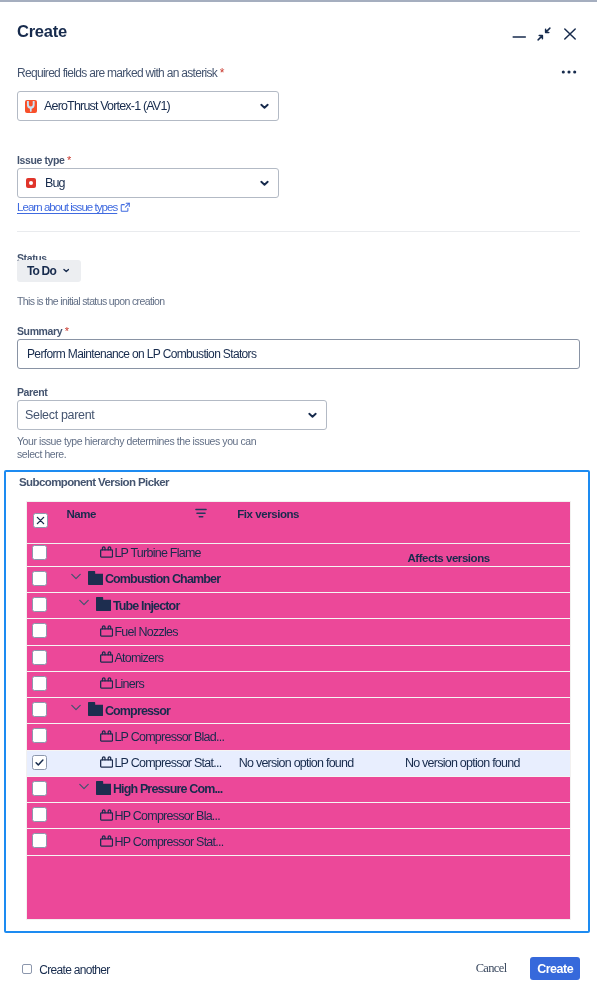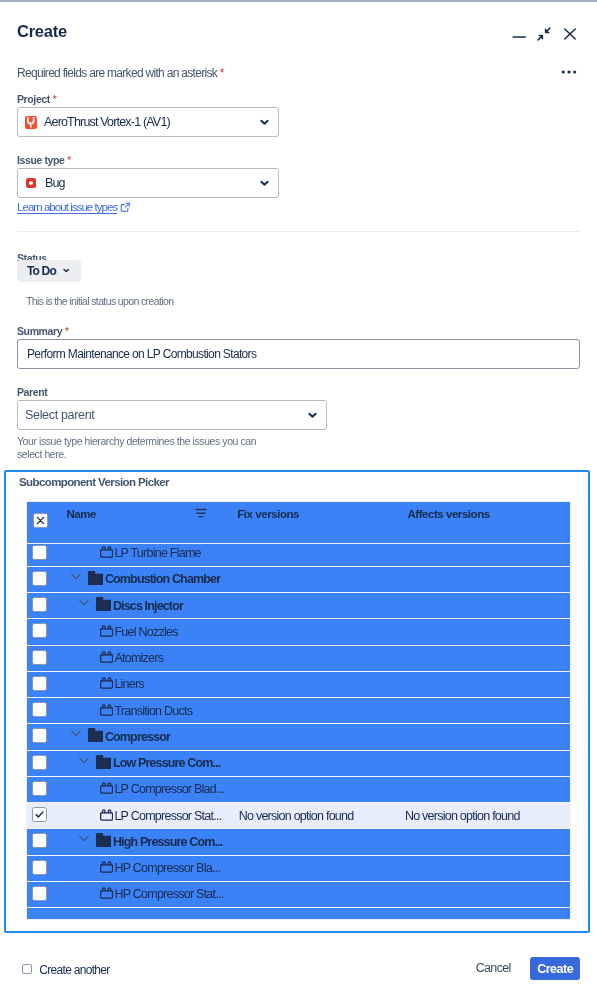--- a/index.html
+++ b/index.html
@@ -44,39 +44,39 @@
   .status-pill .t { font-size:12px; font-weight:700; color:#172B4D; letter-spacing:-0.8px; }
   .hint { position:absolute; font-size:10.5px; letter-spacing:-0.62px; color:#626f86; line-height:12.9px;}
   .hint.phint { letter-spacing:-0.42px; }
 
   .text-input { position:absolute; border:1px solid #8993a4; border-radius:3px; height:30px; display:flex; align-items:center; padding:0 9px; background:#fff; cursor:text;}
   .text-input .v { font-size:12px; letter-spacing:-0.65px; color:#172B4D;}
 
   
   .picker { position:absolute; border:2px solid #1d8bf1; border-radius:2px; background:#fff; overflow:hidden;text-decoration:underline; }
   .picker-title { position:absolute; font-size:11.5px; font-weight:700; color:#44546f; letter-spacing:-0.6px;}
-  .tbl { position:absolute; border:1px solid #f2f1f0; background:#3b82f6; overflow:hidden;}
+  .tbl { position:absolute; border:1px solid #f2f1f0; background:#ec4899; overflow:hidden;}
   .thead { height:41.7px; position:relative; border-bottom:1px solid #f2f1f0;}
   .th { position:absolute; font-size:11.5px; font-weight:700; color:#172B4D; letter-spacing:-0.45px; top:5.8px;}
   .rowswrap { position:absolute; left:0; right:0; top:41.7px; bottom:0; overflow:hidden; }
   .rowsinner { position:absolute; left:0; right:0; top:-3.2px; }
   .row { height:26.25px; position:relative; border-bottom:1px solid #f6f5f4;}
   .row.sel { background:#e8eefe; }
   .cb { position:absolute; width:15px; height:15px; border:1.3px solid #8c97ad; border-radius:2.5px; background:#fff; left:4.8px; top:4.2px; display:flex; align-items:center; justify-content:center;}
   .rname { position:absolute; font-size:12.5px; letter-spacing:-0.75px; color:#172B4D; top:5.5px; white-space:nowrap; line-height:15px;}
   .rname.b { font-weight:700; letter-spacing:-0.85px; }
   .ricon { position:absolute; top:5.5px; display:flex;}
   .ricon.folder { top:4px; }
   .rchev { position:absolute; top:6.2px; display:flex;}
   .vtxt { position:absolute; font-size:12.5px; letter-spacing:-0.75px; color:#172B4D; top:5.5px; white-space:nowrap; line-height:15px;}
 
   
   .ftr-cb { position:absolute; width:10px; height:10px; border:1.2px solid #8c97ad; border-radius:2px; background:#fff; left:21.8px; top:964.3px;}
   .ftr-lbl { position:absolute; left:39.3px; top:962.5px; font-size:12px; letter-spacing:-0.7px; color:#172B4D;}
-  .btn-cancel { position:absolute; left:475.7px; top:961px; font-size:12.5px; letter-spacing:-0.65px; color:#3c4a60; cursor:pointer; background:none; border:none; padding:0; font-family:Liberation Sans, sans-serif; line-height:14px;}
+  .btn-cancel { position:absolute; left:475.7px; top:961px; font-size:12.5px; letter-spacing:-0.65px; color:#3c4a60; cursor:pointer; background:none; border:none; padding:0; font-family:Liberation Serif, serif; line-height:14px;}
   .btn-create { position:absolute; left:530.1px; top:957px; width:50.2px; height:23.1px; font-size:12.5px; font-weight:700; letter-spacing:-0.5px; color:#fff; background:#3669DB; border:none; border-radius:3px; cursor:pointer; font-family:inherit; padding:0;}
 </style>
 </head>
 <body>
 
 <div class="topborder"></div>
 
 <div class="dlg-title">Create</div>
 
 <div class="winbtn min">
@@ -100,21 +100,21 @@
 
 <div class="more-btn">
   <svg width="20" height="20" viewBox="0 0 20 20" fill="#172B4D">
       <circle cx="4.3" cy="10" r="1.55"></circle>
       <circle cx="10" cy="10" r="1.55"></circle>
       <circle cx="15.7" cy="10" r="1.55"></circle>
     </svg>
 </div>
 
 <div class="flabel" style="left:17px; top:92.5px;"><span>Project</span><span class="star">*</span></div>
-<div class="select-box" style="left:17px; top:107px; width:262px;">
+<div class="select-box" style="left:17px; top:91px; width:262px;">
   <span class="proj-icon">
     <svg width="9.6" height="12.4" viewBox="0 0 24 31" fill="#C9E3F5">
       <path d="M2.4 2.2 L7.2 2.2 L7.2 11.5 A4.8 4.8 0 0 0 16.8 11.5 L16.8 2.2 L21.6 2.2 L21.6 12.6 A9.9 9.9 0 0 1 14.2 21.9 L14.2 28.4 A2.8 2.8 0 0 1 9.8 28.4 L9.8 21.9 A9.9 9.9 0 0 1 2.4 12.6 Z"></path>
     </svg>
   </span>
   <span class="select-val">AeroThrust Vortex-1 (AV1)</span>
   <span class="chev">
     <svg width="9" height="7" viewBox="0 0 9 7" fill="none" stroke="#172B4D" stroke-width="1.9" stroke-linecap="round" stroke-linejoin="round">
         <path d="M1.3 2.0 L4.5 5.0 L7.7 2.0"></path>
       </svg>
@@ -148,21 +148,21 @@
 
 <div class="flabel" style="left:17px; top:251.5px;"><span>Status</span></div>
 <div class="status-pill" style="left:17.2px; top:260px;">
   <span class="t">To Do</span>
   <span style="display:flex; position:absolute; left:45.8px; top:7.5px;">
       <svg width="6.5" height="5" viewBox="0 0 9 7" fill="none" stroke="#172B4D" stroke-width="1.9" stroke-linecap="round" stroke-linejoin="round">
         <path d="M1.3 2.0 L4.5 5.0 L7.7 2.0"></path>
       </svg>
     </span>
 </div>
-<div class="hint" style="left:26px; top:295px;text-align:right;">This is the initial status upon creation</div>
+<div class="hint" style="left:17px; top:295px;text-align:right;">This is the initial status upon creation</div>
 
 <div class="flabel" style="left:17px; top:324.5px;"><span>Summary</span><span class="star">*</span></div>
 <div class="text-input" style="left:17px; top:339px; width:563px;">
   <span class="v">Perform Maintenance on LP Combustion Stators</span>
 </div>
 
 <div class="flabel" style="left:17px; top:385.5px;"><span>Parent</span></div>
 <div class="select-box" style="left:17px; top:400px; width:310px;">
   <span class="select-ph">Select parent</span>
   <span class="chev">
@@ -184,21 +184,21 @@
       </div>
       <div class="th" style="left:39.2px;">Name</div>
       <div style="position:absolute; left:167.7px; top:4.3px;">
         <svg width="12" height="12" viewBox="0 0 12 12" fill="none" stroke="#25365c" stroke-width="1.45" stroke-linecap="round">
             <path d="M0.9 1.5 H11.1"></path>
             <path d="M1.95 5.2 H10.05"></path>
             <path d="M4.25 8.8 H7.75"></path>
           </svg>
       </div>
       <div class="th" style="left:210px;">Fix versions</div>
-      <div class="th" style="left:380.1px;">Affects versions</div>
+      <div class="th" style="left:380.1px;margin-top:44px;">Affects versions</div>
     </div>
     <div class="rowswrap">
         <div class="rowsinner" id="rows">
           <div class="row">
             <div class="cb"></div>
             <div class="ricon" style="left:72.8px">
               <svg width="13.2" height="12" viewBox="0 0 13.2 12" fill="none" stroke="#1d2d4f" stroke-width="1.3" stroke-linejoin="round" stroke-linecap="round">
                 <path d="M0.65 4.65a.85.85 0 0 1 .85-.85h10.2a.85.85 0 0 1 .85.85v5.6a.85.85 0 0 1-.85.85H1.5a.85.85 0 0 1-.85-.85z"></path>
                 <path d="M2.5 3.8V2.05a1.25 1.25 0 0 1 2.5 0V3.8"></path>
                 <path d="M8.2 3.8V2.05a1.25 1.25 0 0 1 2.5 0V3.8"></path>
@@ -225,21 +225,21 @@
             <div class="rchev" style="left:52.1px">
               <svg width="10" height="7" viewBox="0 0 10 7" fill="none" stroke="#44546f" stroke-width="1.25" stroke-linecap="round" stroke-linejoin="round">
                 <path d="M0.8 1.4 L5 5.6 L9.2 1.4"></path>
               </svg>
             </div>
             <div class="ricon folder" style="left:68.7px">
               <svg width="15.2" height="14.2" viewBox="0 0 15.2 14.2" fill="#1d2d4f">
                 <path d="M0 .7a.7 .7 0 0 1 .7-.7h5.8a.7 .7 0 0 1 .7 .7v2.0h7.3a.7 .7 0 0 1 .7 .7v9.9a.7 .7 0 0 1-.7 .7H.7a.7 .7 0 0 1-.7-.7z"></path>
               </svg>
             </div>
-            <div class="rname b" style="left:85.6px">Discs Injector</div>
+            <div class="rname b" style="left:85.6px">Tube Injector</div>
           </div>
           <div class="row">
             <div class="cb"></div>
             <div class="ricon" style="left:72.8px">
               <svg width="13.2" height="12" viewBox="0 0 13.2 12" fill="none" stroke="#1d2d4f" stroke-width="1.3" stroke-linejoin="round" stroke-linecap="round">
                 <path d="M0.65 4.65a.85.85 0 0 1 .85-.85h10.2a.85.85 0 0 1 .85.85v5.6a.85.85 0 0 1-.85.85H1.5a.85.85 0 0 1-.85-.85z"></path>
                 <path d="M2.5 3.8V2.05a1.25 1.25 0 0 1 2.5 0V3.8"></path>
                 <path d="M8.2 3.8V2.05a1.25 1.25 0 0 1 2.5 0V3.8"></path>
               </svg>
             </div>
@@ -259,59 +259,34 @@
           <div class="row">
             <div class="cb"></div>
             <div class="ricon" style="left:72.8px">
               <svg width="13.2" height="12" viewBox="0 0 13.2 12" fill="none" stroke="#1d2d4f" stroke-width="1.3" stroke-linejoin="round" stroke-linecap="round">
                 <path d="M0.65 4.65a.85.85 0 0 1 .85-.85h10.2a.85.85 0 0 1 .85.85v5.6a.85.85 0 0 1-.85.85H1.5a.85.85 0 0 1-.85-.85z"></path>
                 <path d="M2.5 3.8V2.05a1.25 1.25 0 0 1 2.5 0V3.8"></path>
                 <path d="M8.2 3.8V2.05a1.25 1.25 0 0 1 2.5 0V3.8"></path>
               </svg>
             </div>
             <div class="rname" style="left:87.1px">Liners</div>
-          </div>
-          <div class="row">
-            <div class="cb"></div>
-            <div class="ricon" style="left:72.8px">
-              <svg width="13.2" height="12" viewBox="0 0 13.2 12" fill="none" stroke="#1d2d4f" stroke-width="1.3" stroke-linejoin="round" stroke-linecap="round">
-                <path d="M0.65 4.65a.85.85 0 0 1 .85-.85h10.2a.85.85 0 0 1 .85.85v5.6a.85.85 0 0 1-.85.85H1.5a.85.85 0 0 1-.85-.85z"></path>
-                <path d="M2.5 3.8V2.05a1.25 1.25 0 0 1 2.5 0V3.8"></path>
-                <path d="M8.2 3.8V2.05a1.25 1.25 0 0 1 2.5 0V3.8"></path>
-              </svg>
-            </div>
-            <div class="rname" style="left:87.1px">Transition Ducts</div>
           </div>
           <div class="row">
             <div class="cb"></div>
             <div class="rchev" style="left:44.1px">
               <svg width="10" height="7" viewBox="0 0 10 7" fill="none" stroke="#44546f" stroke-width="1.25" stroke-linecap="round" stroke-linejoin="round">
                 <path d="M0.8 1.4 L5 5.6 L9.2 1.4"></path>
               </svg>
             </div>
             <div class="ricon folder" style="left:60.7px">
               <svg width="15.2" height="14.2" viewBox="0 0 15.2 14.2" fill="#1d2d4f">
                 <path d="M0 .7a.7 .7 0 0 1 .7-.7h5.8a.7 .7 0 0 1 .7 .7v2.0h7.3a.7 .7 0 0 1 .7 .7v9.9a.7 .7 0 0 1-.7 .7H.7a.7 .7 0 0 1-.7-.7z"></path>
               </svg>
             </div>
             <div class="rname b" style="left:77.6px">Compressor</div>
-          </div>
-          <div class="row">
-            <div class="cb"></div>
-            <div class="rchev" style="left:52.1px">
-              <svg width="10" height="7" viewBox="0 0 10 7" fill="none" stroke="#44546f" stroke-width="1.25" stroke-linecap="round" stroke-linejoin="round">
-                <path d="M0.8 1.4 L5 5.6 L9.2 1.4"></path>
-              </svg>
-            </div>
-            <div class="ricon folder" style="left:68.7px">
-              <svg width="15.2" height="14.2" viewBox="0 0 15.2 14.2" fill="#1d2d4f">
-                <path d="M0 .7a.7 .7 0 0 1 .7-.7h5.8a.7 .7 0 0 1 .7 .7v2.0h7.3a.7 .7 0 0 1 .7 .7v9.9a.7 .7 0 0 1-.7 .7H.7a.7 .7 0 0 1-.7-.7z"></path>
-              </svg>
-            </div>
-            <div class="rname b" style="left:85.6px">Low Pressure Com...</div>
           </div>
           <div class="row">
             <div class="cb"></div>
             <div class="ricon" style="left:72.8px">
               <svg width="13.2" height="12" viewBox="0 0 13.2 12" fill="none" stroke="#1d2d4f" stroke-width="1.3" stroke-linejoin="round" stroke-linecap="round">
                 <path d="M0.65 4.65a.85.85 0 0 1 .85-.85h10.2a.85.85 0 0 1 .85.85v5.6a.85.85 0 0 1-.85.85H1.5a.85.85 0 0 1-.85-.85z"></path>
                 <path d="M2.5 3.8V2.05a1.25 1.25 0 0 1 2.5 0V3.8"></path>
                 <path d="M8.2 3.8V2.05a1.25 1.25 0 0 1 2.5 0V3.8"></path>
               </svg>
             </div>

